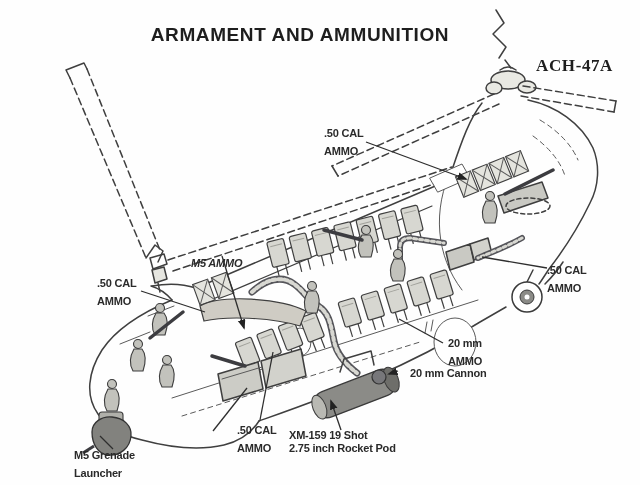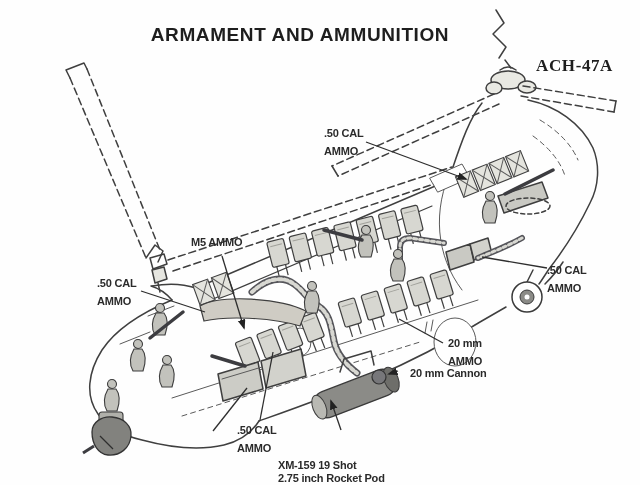--- a/index.html
+++ b/index.html
@@ -237,26 +237,28 @@
     <line x1="213" y1="431" x2="247" y2="388"></line>
     <line x1="113" y1="449" x2="100" y2="436"></line>
   </g>
 </svg>
 
 <div class="title1">ARMAMENT AND AMMUNITION</div>
 <div class="title2">ACH-47A</div>
 
 <div class="callout" style="left:324px;top:124px;">.50 CAL
 AMMO</div>
-<div class="callout" style="left:191px;top:233px;">M5 AMMO</div>
+<div class="callout" style="left:191px;top:254px;font-style:italic;">M5 AMMO</div>
 <div class="callout" style="left:97px;top:274px;">.50 CAL
 AMMO</div>
 <div class="callout" style="left:547px;top:261px;">.50 CAL
 AMMO</div>
 <div class="callout" style="left:448px;top:334px;">20 mm
 AMMO</div>
 <div class="callout" style="left:410px;top:364px;">20 mm Cannon</div>
 <div class="callout" style="left:237px;top:421px;">.50 CAL
 AMMO</div>
-<div class="callout co-xm159" style="left:278px;top:429px;margin-top:30px;">XM-159   19 Shot
+<div class="callout co-xm159" style="left:289px;top:429px;">XM-159   19 Shot
 2.75 inch Rocket Pod</div>
+<div class="callout" style="left:74px;top:446px;">M5 Grenade
+Launcher</div>
 
 </div>
 
 </body></html>

